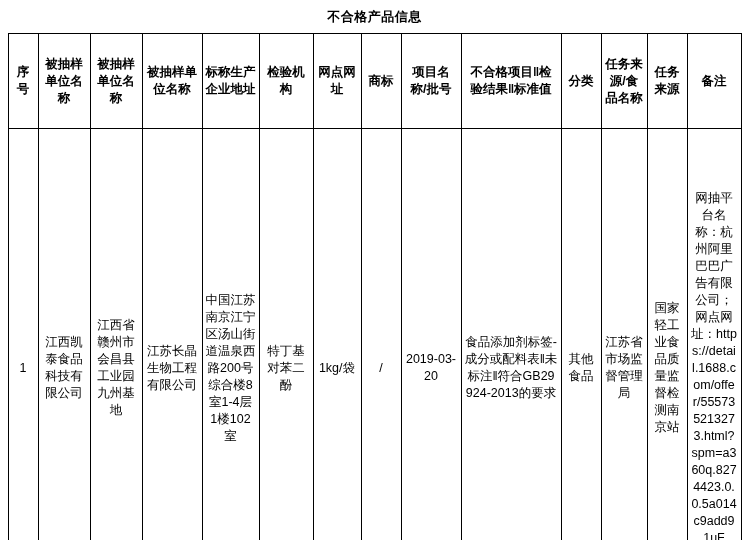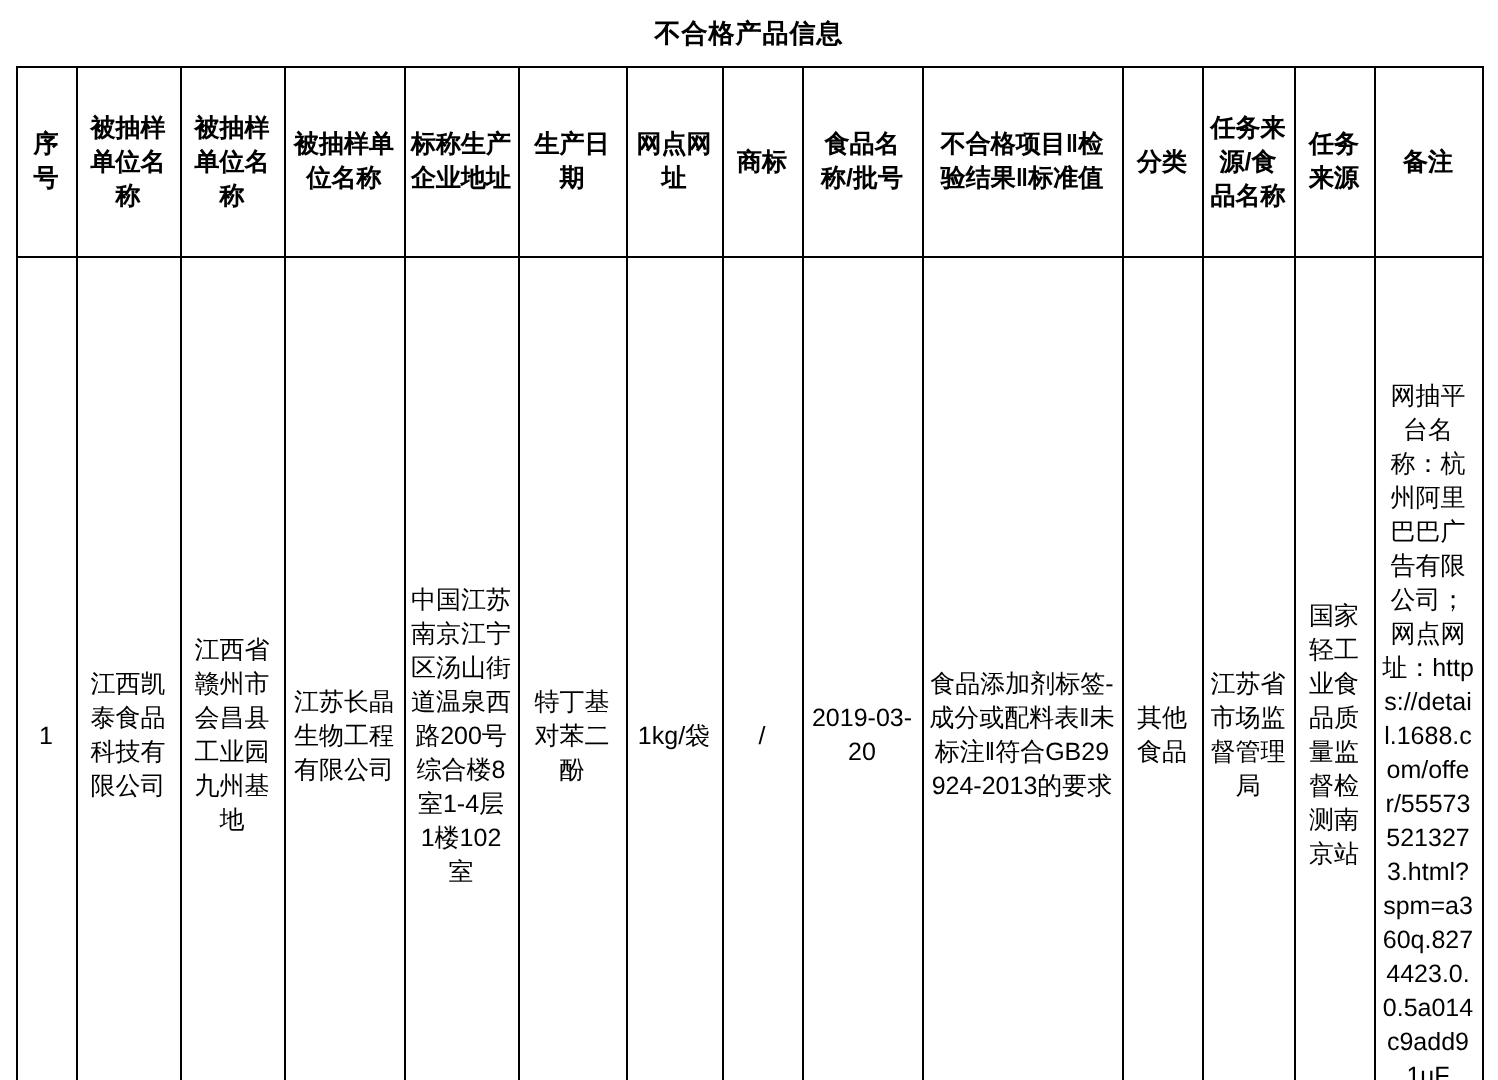--- a/index.html
+++ b/index.html
@@ -94,24 +94,24 @@
         <col class="c12">
         <col class="c13">
     </colgroup>
     <thead>
       <tr>
         <th>序号</th>
         <th>被抽样单位名称</th>
         <th>被抽样单位名称</th>
         <th>被抽样单位名称</th>
         <th>标称生产企业地址</th>
-        <th>生产日期</th>
+        <th>检验机构</th>
         <th>网点网址</th>
         <th>商标</th>
-        <th>食品名称/批号</th>
+        <th>项目名称/批号</th>
         <th>不合格项目‖检验结果‖标准值</th>
         <th>分类</th>
         <th>任务来源/食品名称</th>
         <th>任务来源</th>
         <th>备注</th>
       </tr>
     </thead>
     <tbody>
       <tr>
         <td>1</td>

